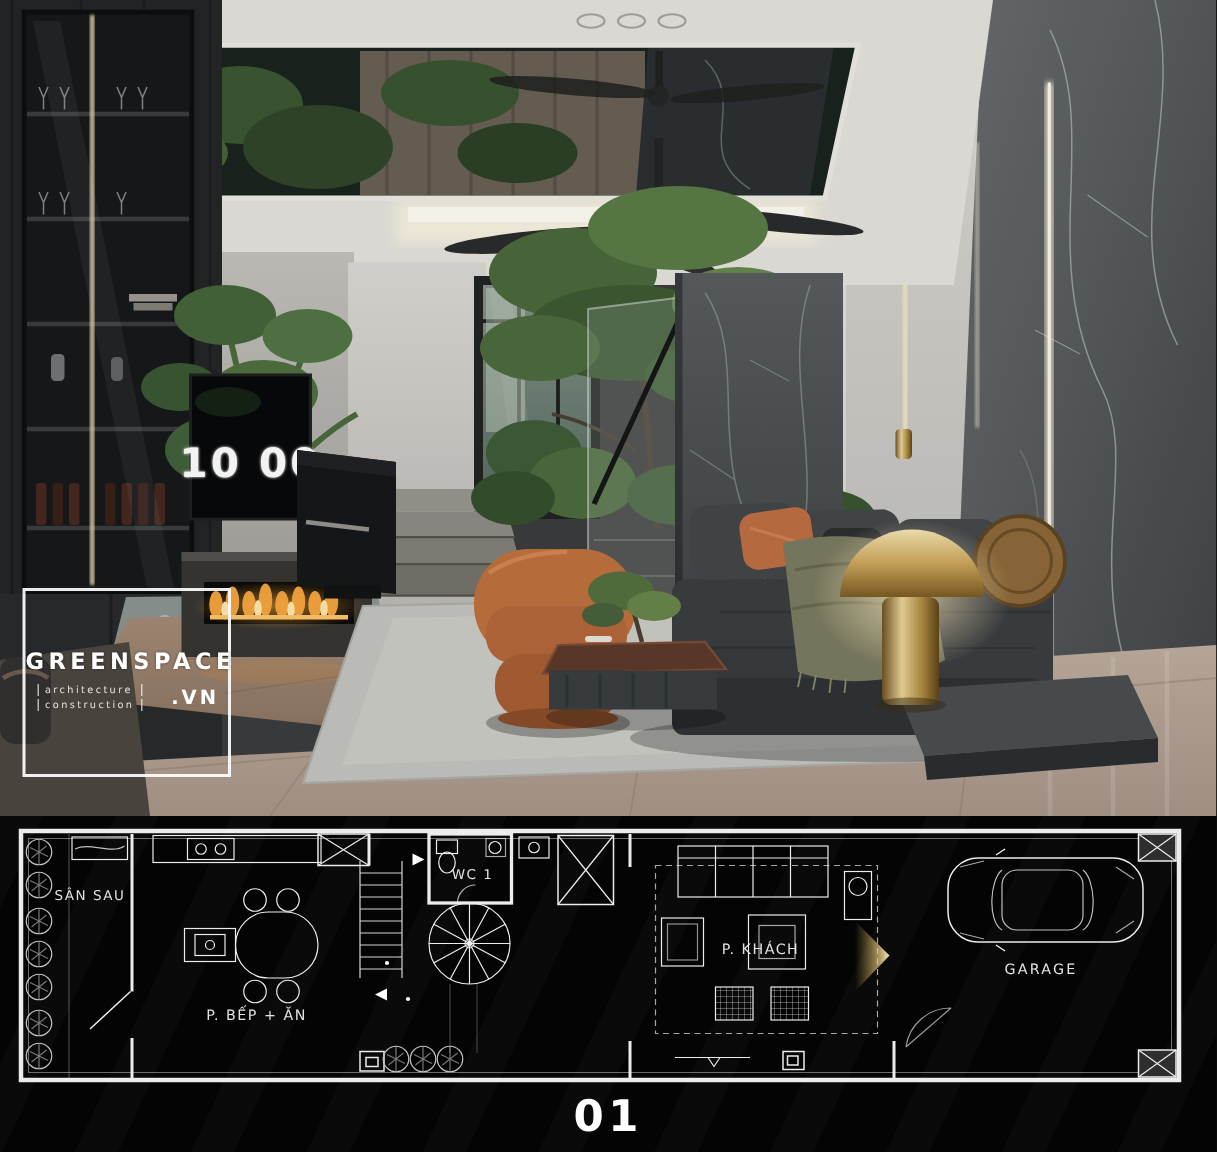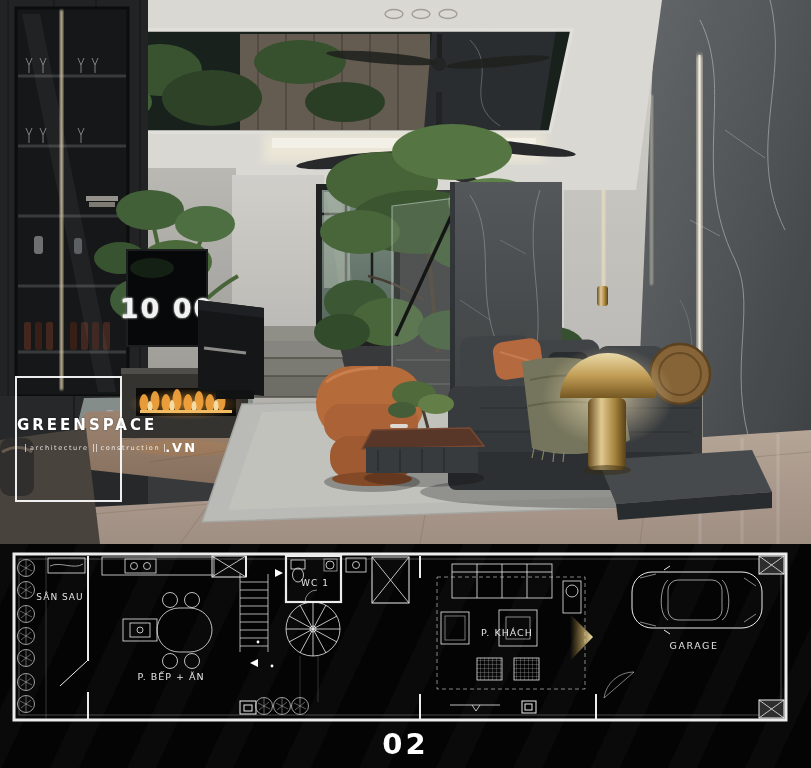--- a/index.html
+++ b/index.html
@@ -1,26 +1,26 @@
 <!DOCTYPE html>
 <html><head>
 <meta charset="utf-8">
 <style>
   html,body{margin:0;padding:0;background:#000;}
   .stage{position:relative;width:811px;height:768px;overflow:hidden;background:#000;
          font-family:"DejaVu Sans",sans-serif;}
   .photo{position:absolute;top:0;left:0;width:811px;height:544px;}
   .photo svg{display:block;}
   
-  .watermark{position:absolute;left:15px;top:376px;width:107px;height:126px;
+  .watermark{position:absolute;left:15px;top:392px;width:139px;height:126px;
              border:2px solid rgba(255,255,255,.92);box-sizing:border-box;color:#fff;}
   .wm-brand{margin-top:38px;text-align:center;font-size:15px;font-weight:bold;
             letter-spacing:3px;color:#fff;text-shadow:0 0 2px rgba(0,0,0,.4);}
   .wm-row{display:flex;justify-content:space-between;align-items:center;padding:6px 6px 0 8px;}
-  .wm-lines{display:flex;flex-direction:row;gap:2px;}
+  .wm-lines{display:flex;flex-direction:column;gap:2px;}
   .wm-lines span{font-size:6.5px;letter-spacing:1.6px;color:rgba(255,255,255,.85);
                  border-left:1px solid rgba(255,255,255,.65);border-right:1px solid rgba(255,255,255,.65);
                  padding:0 4px;line-height:8px;}
   .wm-vn{font-size:13px;font-weight:bold;letter-spacing:2px;color:#fff;text-align:center;}
   
   .plan-section{position:absolute;top:544px;left:0;width:811px;height:224px;background:#040404;}
   .plan-section::before{content:"";position:absolute;inset:0;
       background:repeating-linear-gradient(115deg,rgba(255,255,255,.025) 0 26px,rgba(0,0,0,0) 26px 70px);}
   .plan-section svg{position:absolute;top:0;left:0;}
   .page-number{position:absolute;top:183px;left:0;width:100%;text-align:center;
@@ -586,15 +586,15 @@
 
       <g>
         <text class="plan-label" x="60" y="56" font-size="9" letter-spacing="1" text-anchor="middle">SÂN SAU</text>
         <text class="plan-label" x="171" y="136" font-size="9.5" letter-spacing="1" text-anchor="middle">P. BẾP + ĂN</text>
         <text class="plan-label" x="315" y="42" font-size="9" letter-spacing="1" text-anchor="middle">WC 1</text>
         <text class="plan-label" x="507" y="92" font-size="9.5" letter-spacing="1" text-anchor="middle">P. KHÁCH</text>
         <text class="plan-label" x="694" y="105" font-size="9.5" letter-spacing="1.5" text-anchor="middle">GARAGE</text>
       </g>
     </svg>
 
-    <div class="page-number">02</div>
+    <div class="page-number">01</div>
   </div>
 </div>
 
 </body></html>

